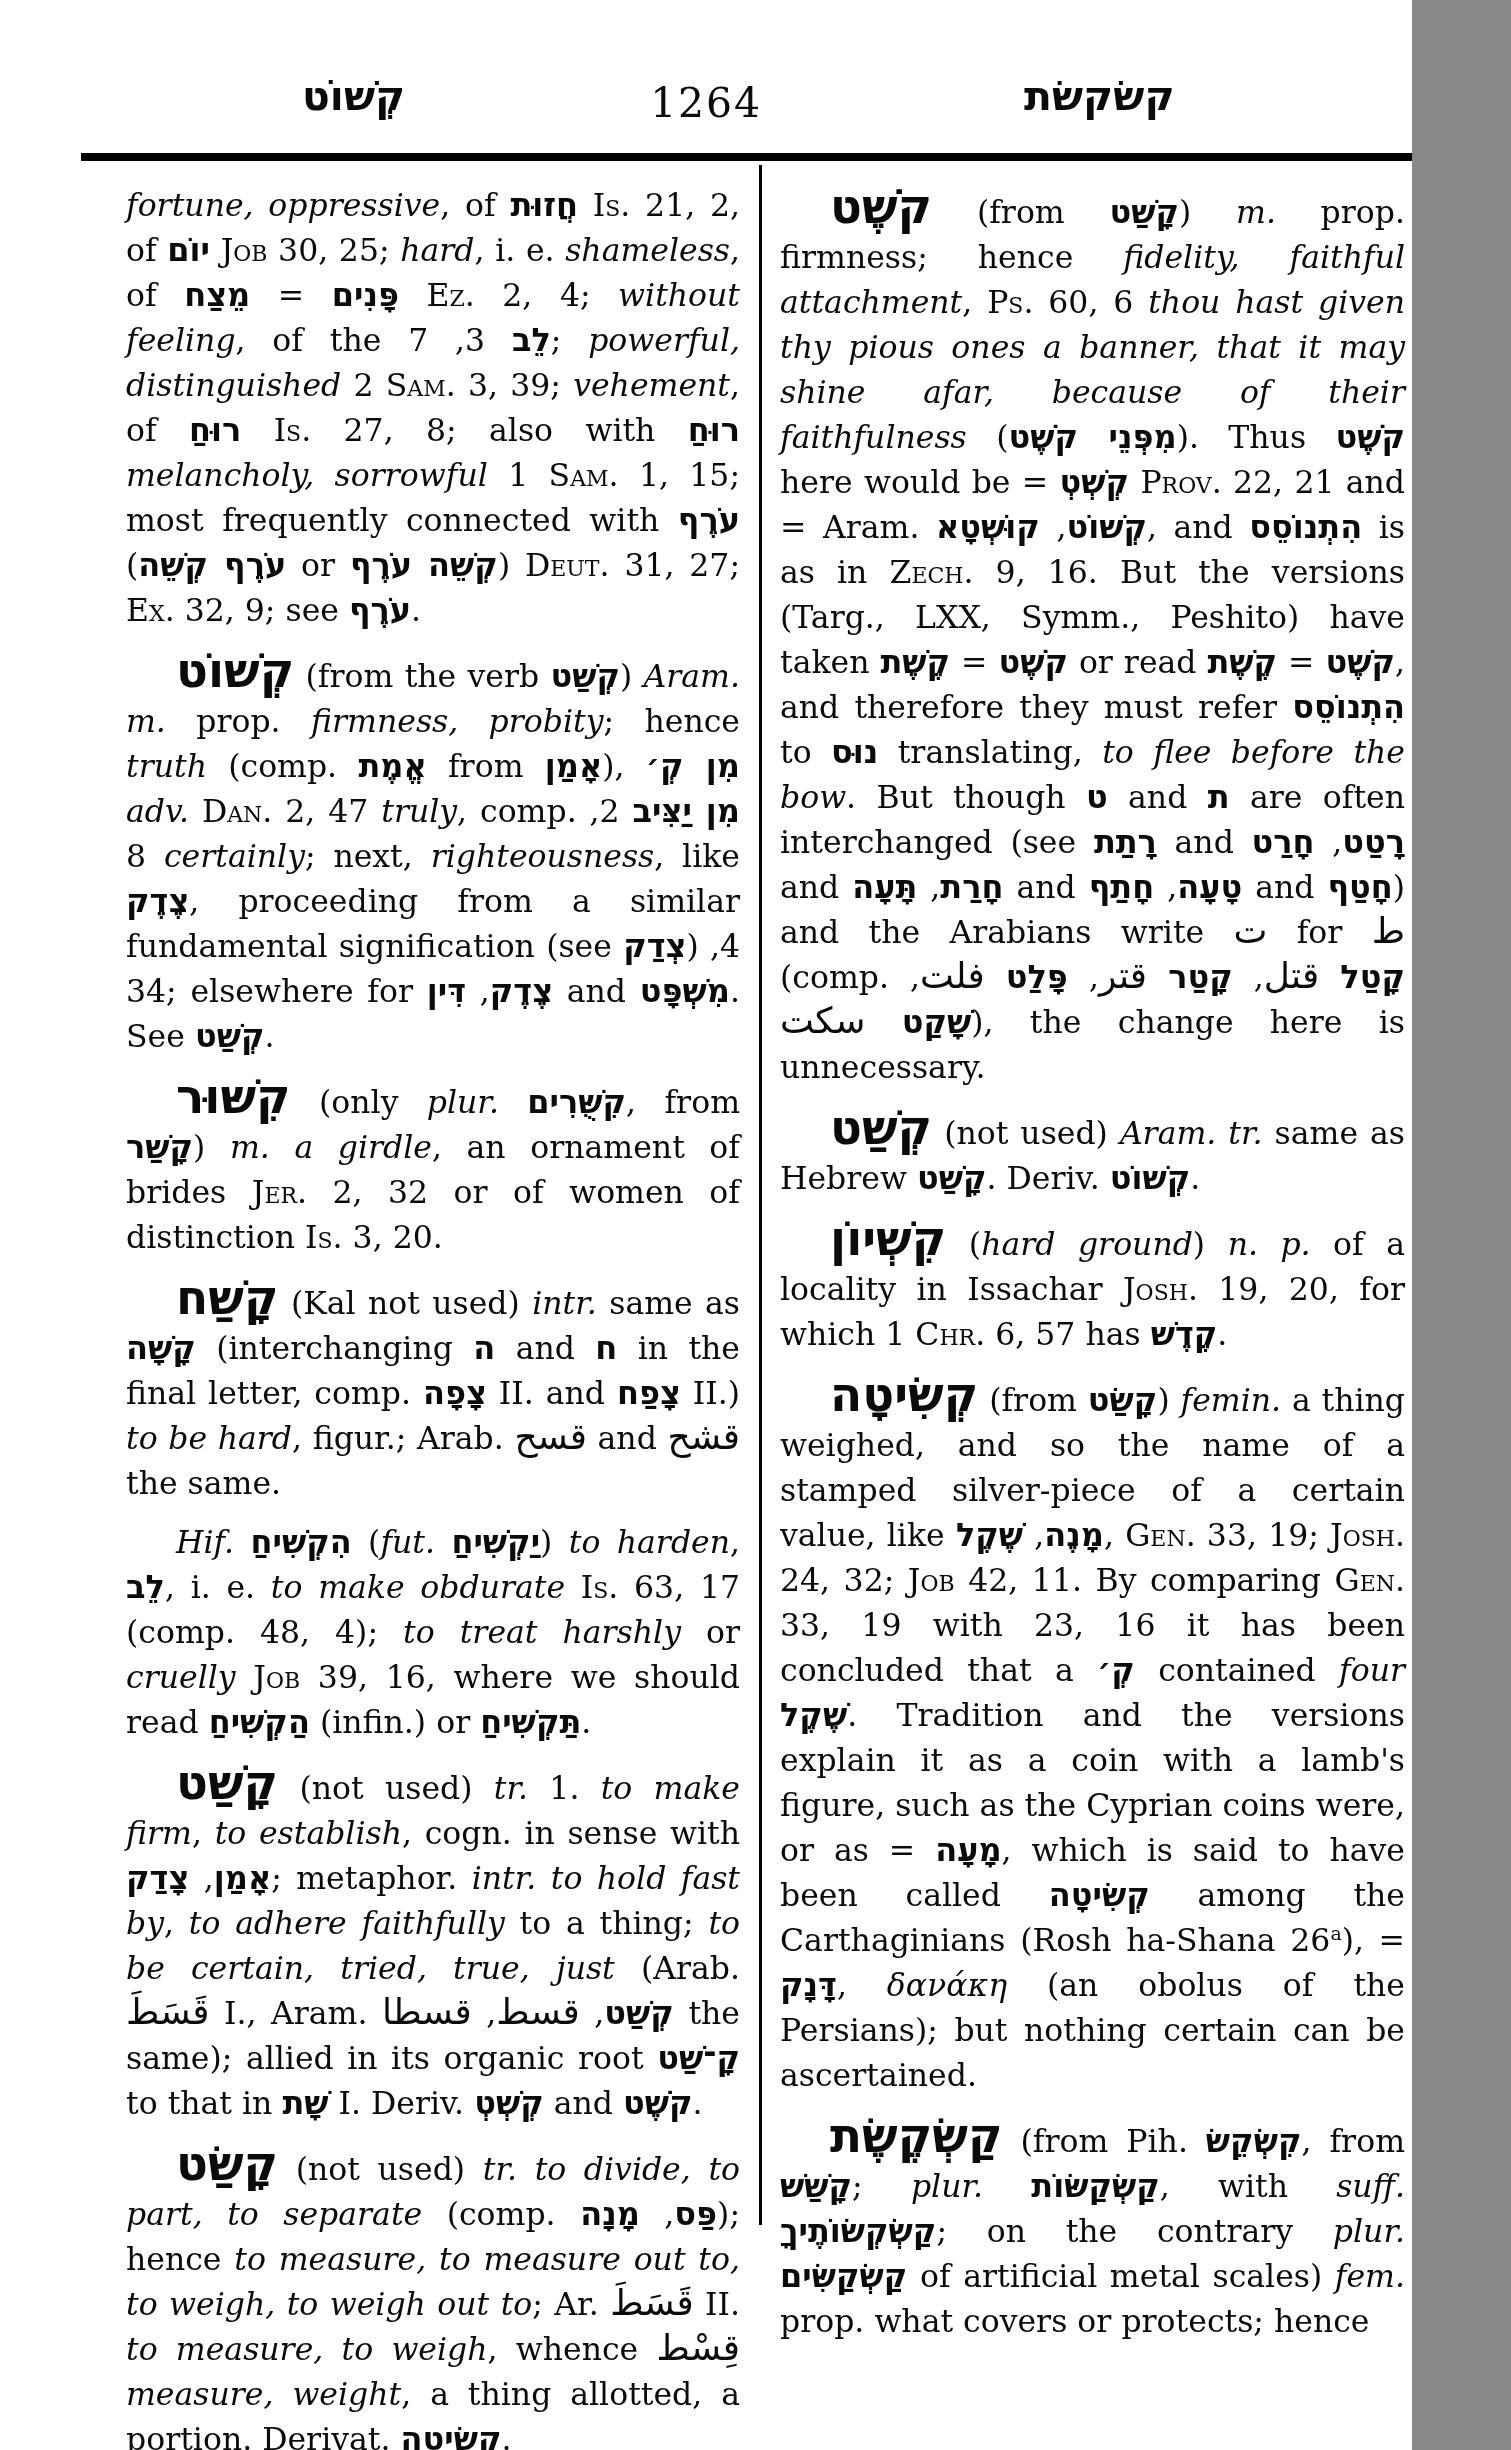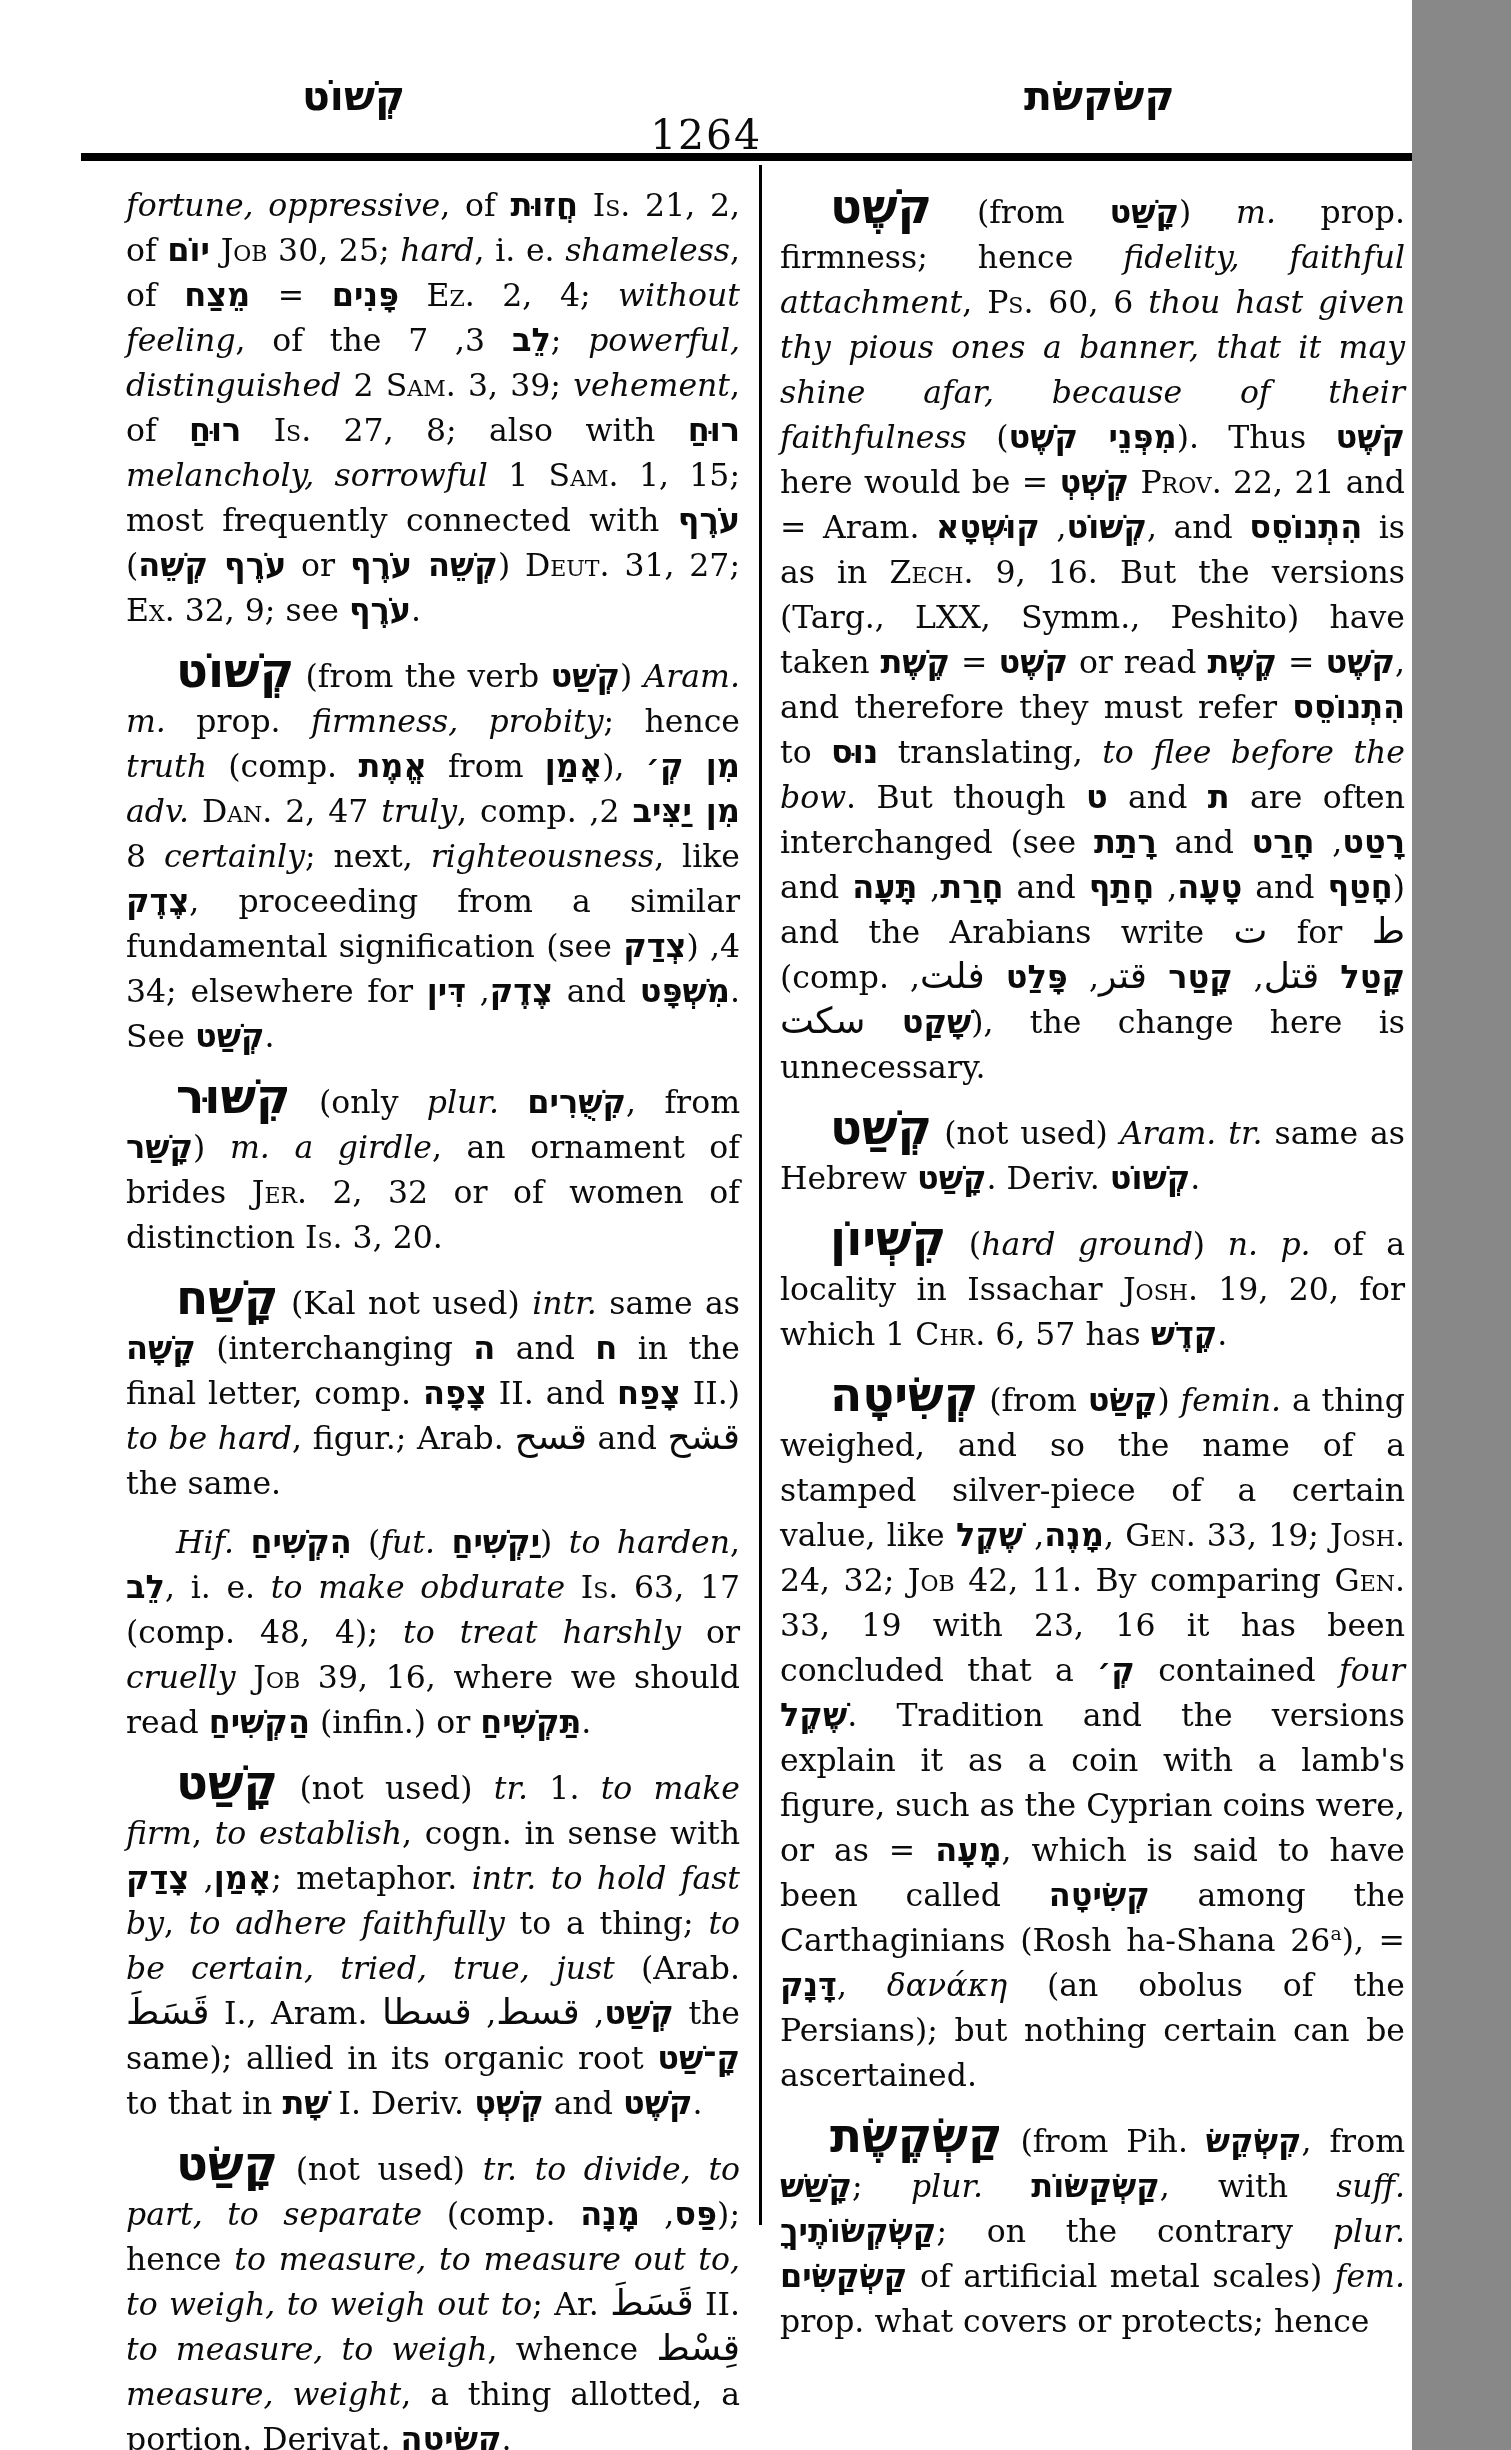--- a/index.html
+++ b/index.html
@@ -15,21 +15,21 @@
     position:absolute; top:76px;
     font-family:"DejaVu Sans", sans-serif;
     font-weight:bold; font-size:41px; line-height:1;
     color:#0b0b0b;
   }
   .head-left  { left:302px; }
   .head-right { left:1024px; }
   .page-number {
     position:absolute; top:83px; left:0; right:0;
     text-align:center;
-    font-size:41px; line-height:1; letter-spacing:1.8px;margin-top:32px;
+    font-size:41px; line-height:1; letter-spacing:1.8px;
   }
   .header-rule {
     position:absolute; top:153px; left:81px;
     width:1344px; height:8px; background:#000;
   }
   .column-divider {
     position:absolute; top:165px; left:759px;
     width:2.7px; height:2060px; background:#000;
   }
   .columns {

